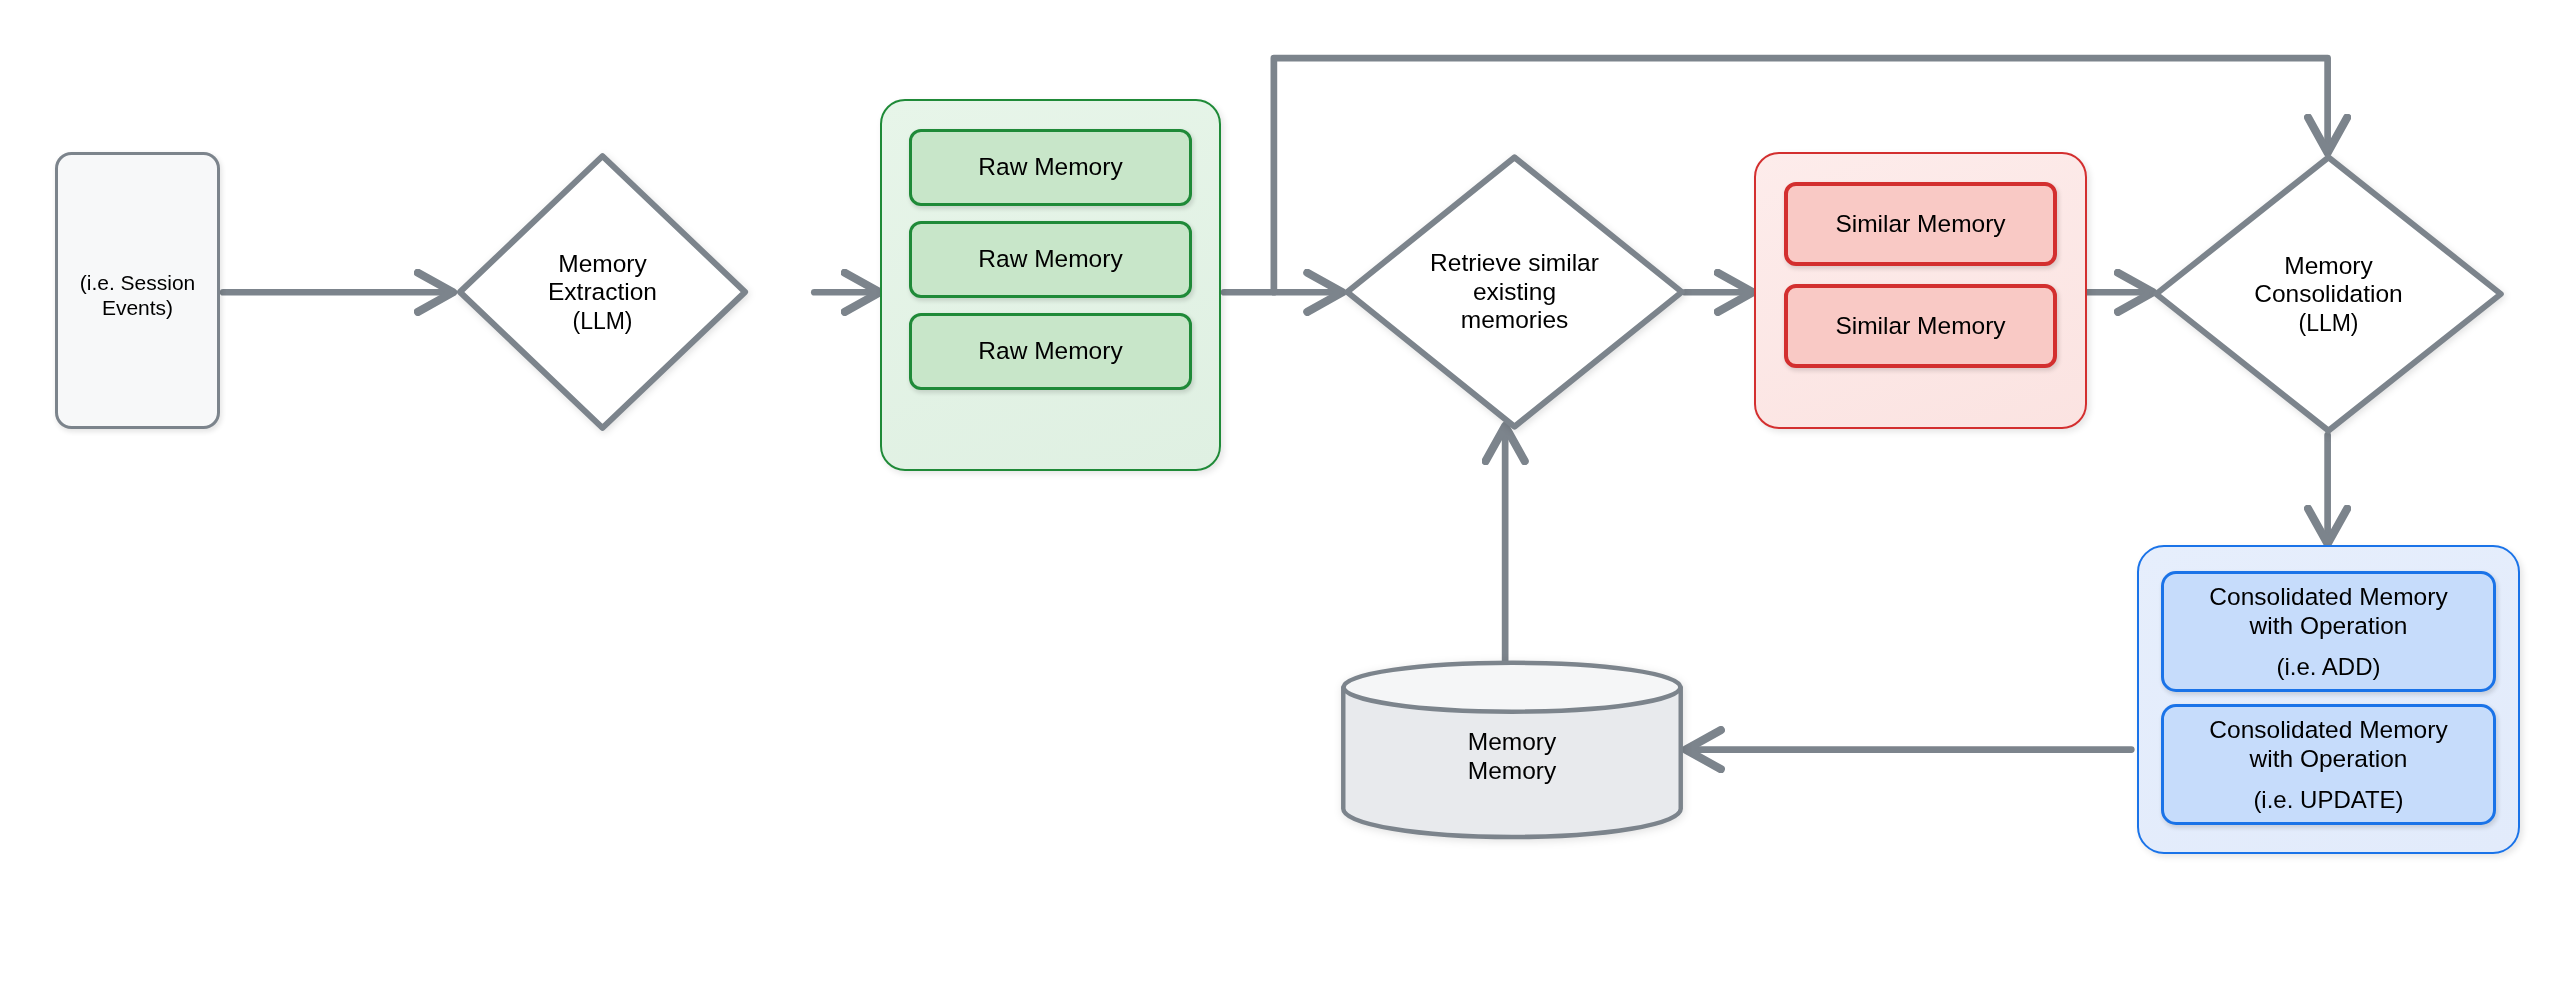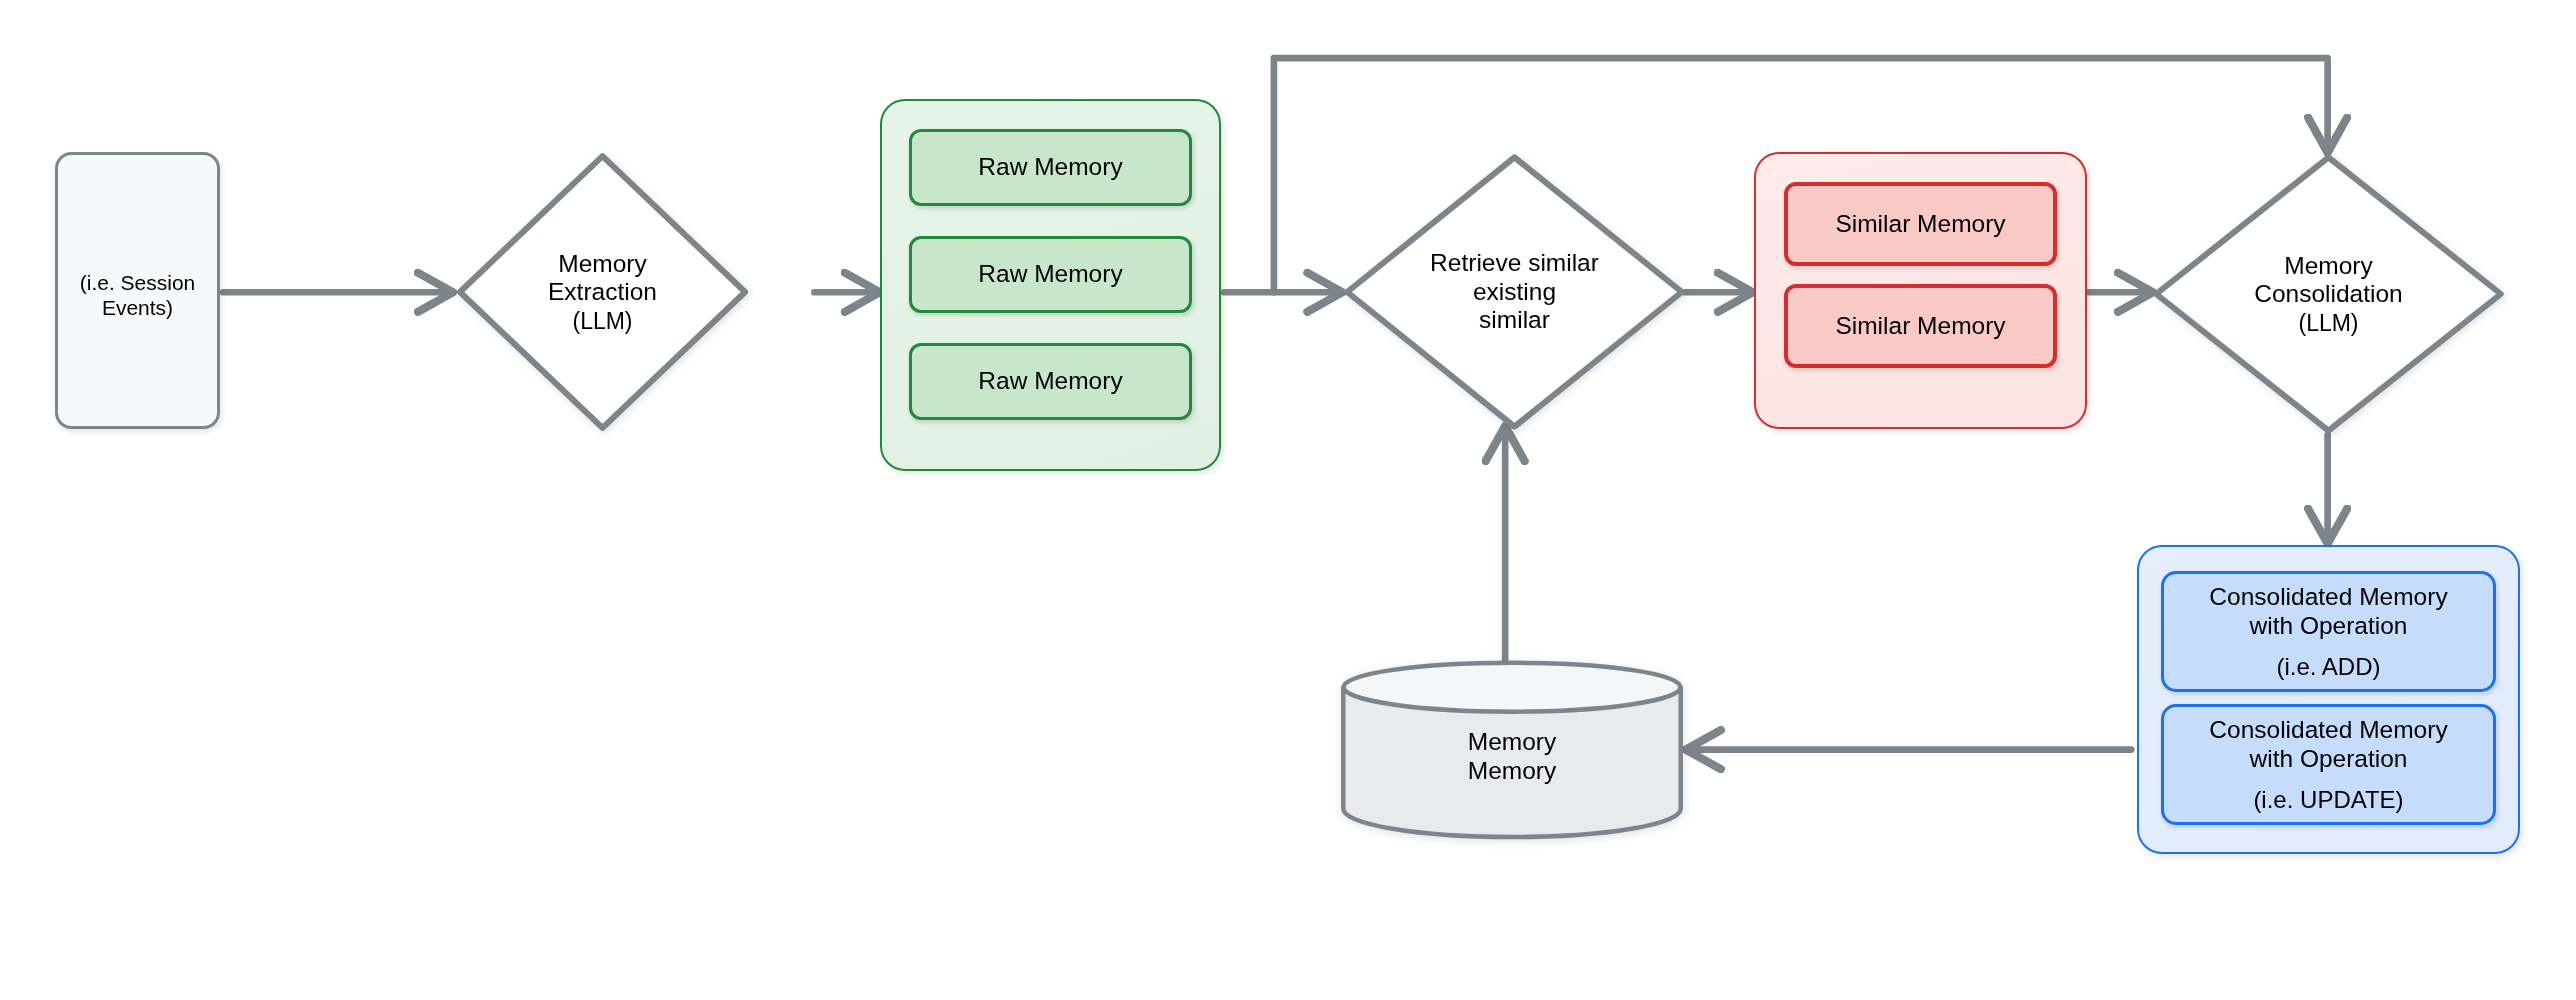--- a/index.html
+++ b/index.html
@@ -189,40 +189,40 @@
     <svg width="297" height="284" viewBox="0 0 400 382">
       <path d="M 200 8 L 392 191 L 200 374 L 8 191 Z" fill="#ffffff" stroke="#7c848c" stroke-width="6" stroke-linejoin="round" vector-effect="non-scaling-stroke" style="filter: drop-shadow(2px 3px 5px rgba(0,0,0,0.12));"></path>
     </svg>
     <div class="dlabel">
       <span>Memory</span><br>
       <span>Extraction</span>
       <span class="dsub">(LLM)</span>
     </div>
   </div>
 
-  <div class="node group green" style="left:880px; top:99px; width:341px; height:372px; padding:28px 27px; gap:30px;">
+  <div class="node group green" style="left:880px; top:99px; width:341px; height:372px; padding:28px 27px; gap:15px;">
     <div class="card green" style="height:77px;">
       <div class="ctitle">Raw Memory</div>
     </div>
     <div class="card green" style="height:77px;">
       <div class="ctitle">Raw Memory</div>
     </div>
     <div class="card green" style="height:77px;">
       <div class="ctitle">Raw Memory</div>
     </div>
   </div>
 
   <div class="node diamond" style="left:1342px; top:152px; width:345px; height:280px;">
     <svg width="345" height="280" viewBox="0 0 464 376">
       <path d="M 232 7 L 457 188 L 232 369 L 7 188 Z" fill="#ffffff" stroke="#7c848c" stroke-width="6" stroke-linejoin="round" vector-effect="non-scaling-stroke" style="filter: drop-shadow(2px 3px 5px rgba(0,0,0,0.12));"></path>
     </svg>
     <div class="dlabel">
       <span>Retrieve similar</span><br>
       <span>existing</span><br>
-      <span>similar</span>
+      <span>memories</span>
     </div>
   </div>
 
   <div class="node group red" style="left:1754px; top:152px; width:333px; height:277px; padding:28px 28px; gap:18px;">
     <div class="card red" style="height:84px;">
       <div class="ctitle">Similar Memory</div>
     </div>
     <div class="card red" style="height:84px;">
       <div class="ctitle">Similar Memory</div>
     </div>
@@ -232,21 +232,21 @@
     <svg width="355" height="284" viewBox="0 0 478 382">
       <path d="M 239 7 L 471 191 L 239 375 L 7 191 Z" fill="#ffffff" stroke="#7c848c" stroke-width="6" stroke-linejoin="round" vector-effect="non-scaling-stroke" style="filter: drop-shadow(2px 3px 5px rgba(0,0,0,0.12));"></path>
     </svg>
     <div class="dlabel">
       <span>Memory</span><br>
       <span>Consolidation</span>
       <span class="dsub">(LLM)</span>
     </div>
   </div>
 
-  <div class="node group blue" style="left:2137px; top:545px; width:383px; height:309px; padding:24px 22px; gap:12px;">
+  <div class="node group blue" style="left:2137px; top:545px; width:383px; height:309px; padding:24px 22px; gap:12px;border-radius:27px;">
     <div class="card blue" style="height:121px;">
       <div class="ctitle">Consolidated Memory</div>
       <div class="ctitle">with Operation</div>
       <div class="csub">(i.e. ADD)</div>
     </div>
     <div class="card blue" style="height:121px;">
       <div class="ctitle">Consolidated Memory</div>
       <div class="ctitle">with Operation</div>
       <div class="csub">(i.e. UPDATE)</div>
     </div>

